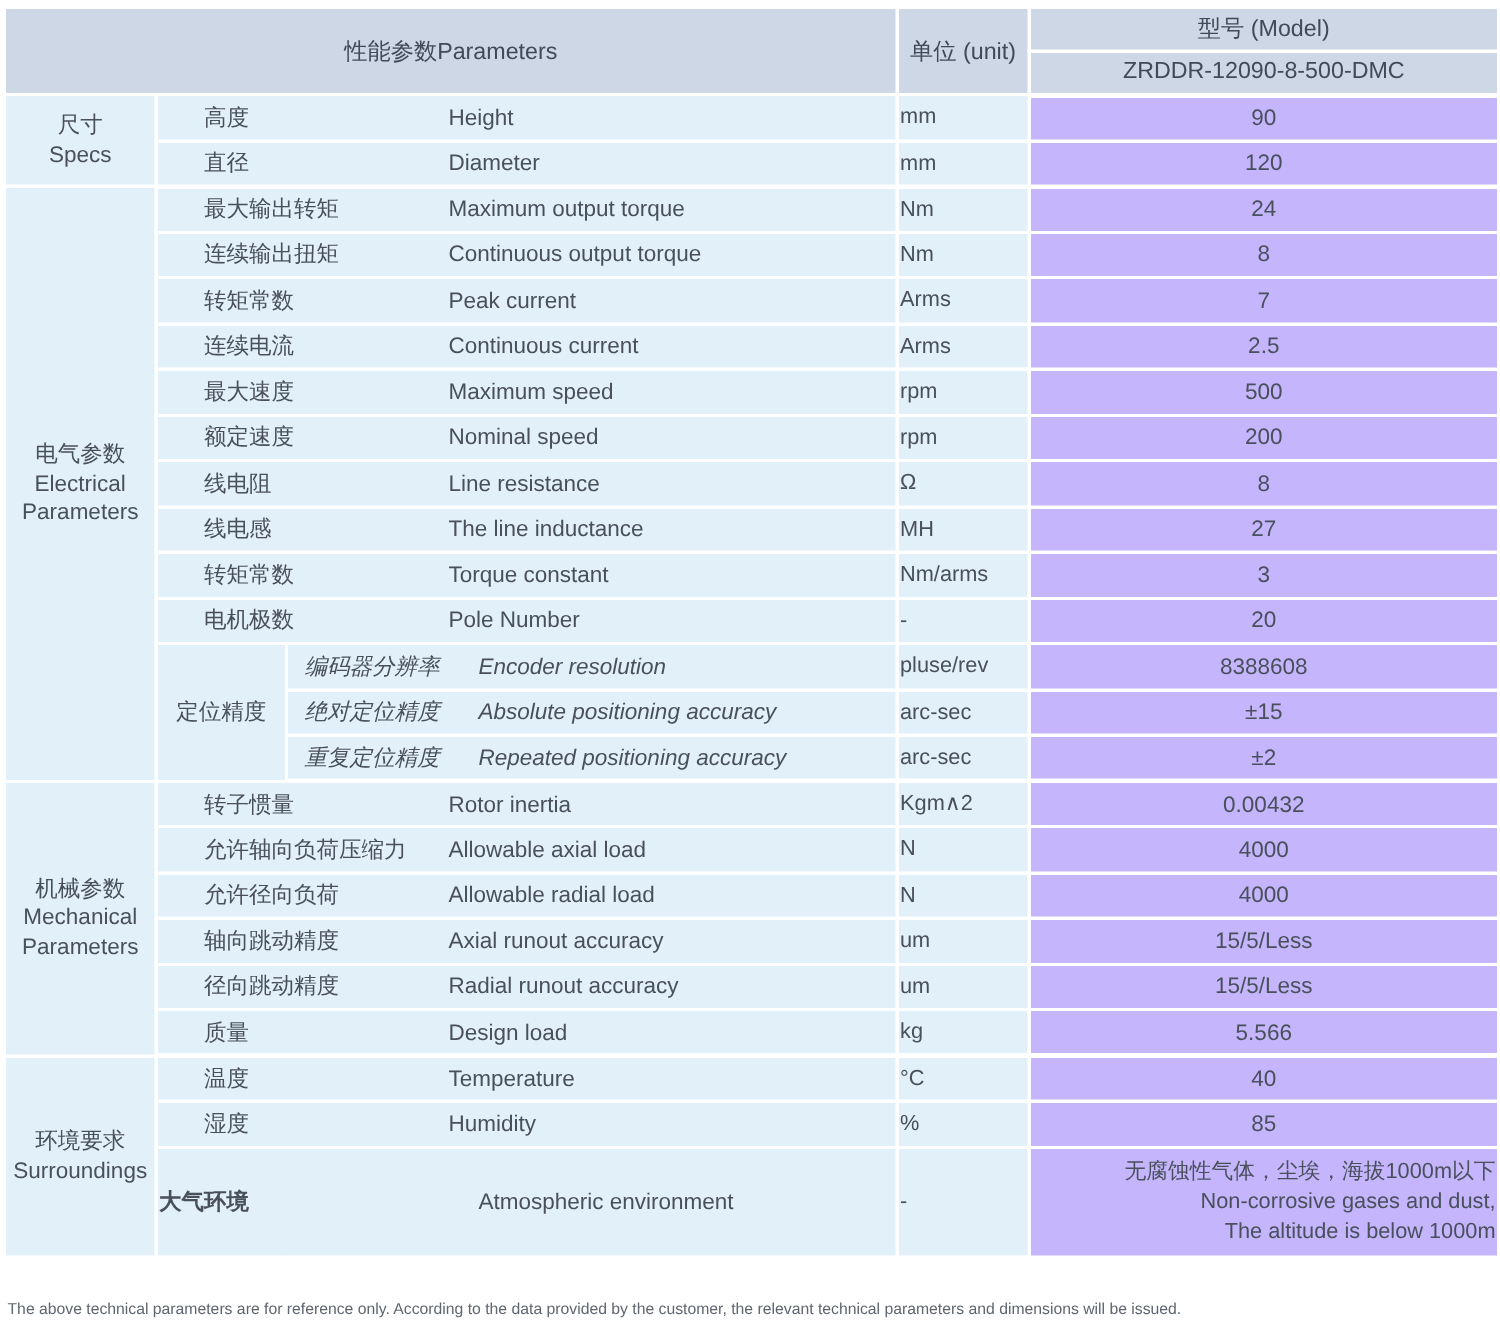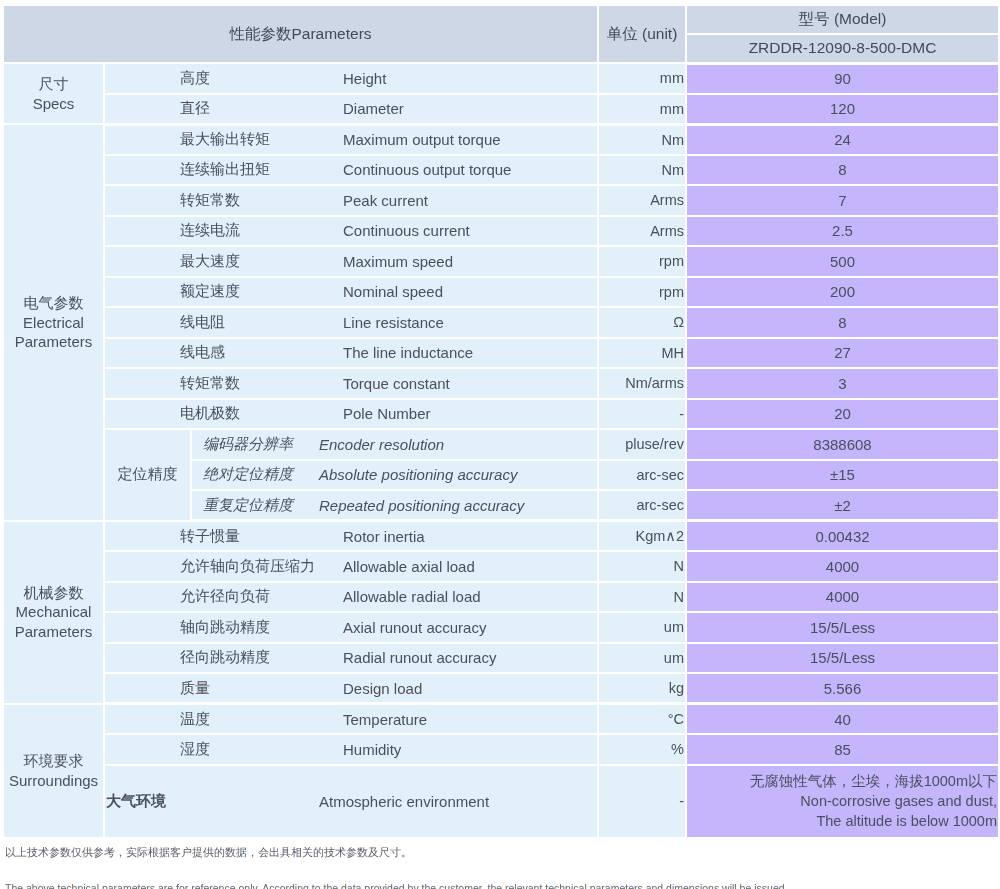--- a/index.html
+++ b/index.html
@@ -21,23 +21,23 @@
   tr.r{height:30.5px;}
   tr.hr{height:29px;}
   tr.atmos-r{height:73px;}
   tr.sec-end td{border-bottom-width:3px;}
   
   td.h{background:#cdd7e5;text-align:center;color:#414a58;font-size:15.5px;}
   
   td.sec{background:#e2f0fa;text-align:center;line-height:1.3;padding:0 2px;}
   td.lbl{background:#e2f0fa;}
   td.subgrp{background:#e2f0fa;text-align:center;}
-  td.unit{background:#e2f0fa;text-align:right;font-size:14.5px;margin-top:28px;}
+  td.unit{background:#e2f0fa;text-align:left;font-size:14.5px;margin-top:28px;}
   td.val{background:#c4b5fd;text-align:center;}
-  .lblflex{display:flex;align-items:center;padding-left:74px;}
+  .lblflex{display:flex;align-items:center;padding-left:30px;}
   .lblflex .cn{display:inline-block;width:163px;flex:0 0 163px;}
   td.lbl-sub .lblflex{padding-left:10px;font-style:italic;}
   td.lbl-sub .lblflex .cn{width:116px;flex:0 0 116px;}
   td.lbl-center .lblflex{padding-left:0;}
   td.lbl-center .lblflex .cn{width:213px;flex:0 0 213px;text-align:left;font-weight:bold;}
   .multiline{white-space:pre-line;line-height:1.4;font-size:14.5px;text-align:right;}
   
   .footnotes{padding:6px 0 0 3px;}
   .fn-cn{font-size:11px;color:#565d67;line-height:15px;}
   .fn-en{font-size:10.5px;color:#5f6670;line-height:15px;margin-top:21px;}
@@ -326,16 +326,15 @@
       <td class="val">
             <div class="multiline">无腐蚀性气体，尘埃，海拔1000m以下
 Non-corrosive gases and dust,
 The altitude is below 1000m</div>
           </td>
     </tr>
   </tbody>
     </table>
 
   <div class="footnotes">
-    <div class="fn-cn">以上技术参数仅供参考，实际根据客户提供的数据，会出具相关的技术参数及尺寸。</div>
     <div class="fn-en">The above technical parameters are for reference only. According to the data provided by the customer, the relevant technical parameters and dimensions will be issued.</div>
   </div>
 </div>
 
 </body></html>

